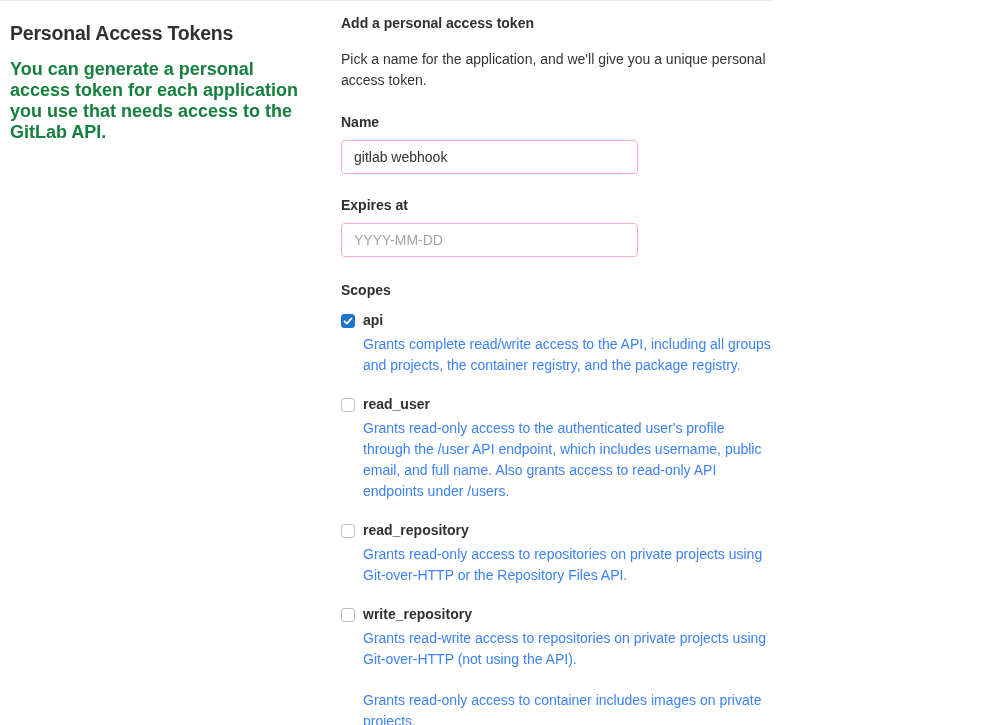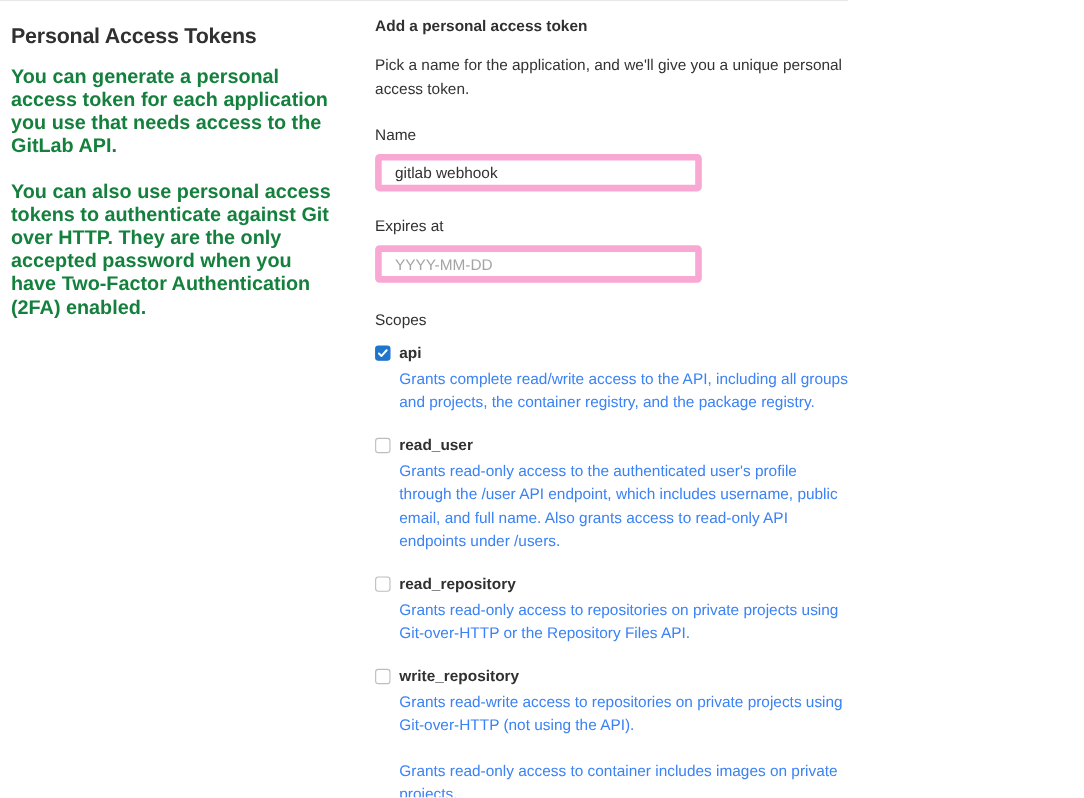--- a/index.html
+++ b/index.html
@@ -58,32 +58,32 @@
     margin: 17px 0 0 0;
     font-size: 14px;
     line-height: 21px;
     color: #333333;
   }
   .form-group { margin-top: 23px; }
   .field-label {
     display: block;
     font-size: 14px;
     line-height: 17px;
-    font-weight: 400;
+    font-weight: 700;
     margin: 0 0 9px 0;
   }
   .text-input {
     width: 297px;
     height: 34px;
     padding: 6px 12px;
     font-family: "Liberation Sans", "DejaVu Sans", sans-serif;
     font-size: 14px;
     color: #303030;
     background: #ffffff;
-    border: 6px solid #f9a8d4;
+    border: 1px solid #f9a8d4;
     border-radius: 4px;
     outline: none;
   }
   .text-input::placeholder { color: #a4a4a4; opacity: 1; }
   .scopes-group { margin-top: 25px; }
   .scopes-label { margin-bottom: 13px; }
   .scope-row { margin-bottom: 20px; }
   .scope-head {
     display: flex;
     align-items: center;
@@ -124,21 +124,20 @@
 </style>
 </head>
 <body>
 
 <div class="page">
   <div class="settings-row">
 
     <aside class="left-col">
       <h1>Personal Access Tokens</h1>
       <p>You can generate a personal access token for each application you use that needs access to the GitLab API.</p>
-      <p>You can also use personal access tokens to authenticate against Git over HTTP. They are the only accepted password when you have Two-Factor Authentication (2FA) enabled.</p>
     </aside>
 
     <section class="right-col">
       <h2 class="form-heading">Add a personal access token</h2>
       <p class="form-intro">Pick a name for the application, and we'll give you a unique personal access token.</p>
 
       <div class="form-group">
         <label class="field-label">Name</label>
         <input class="text-input" type="text" value="gitlab webhook" style="">
       </div>

